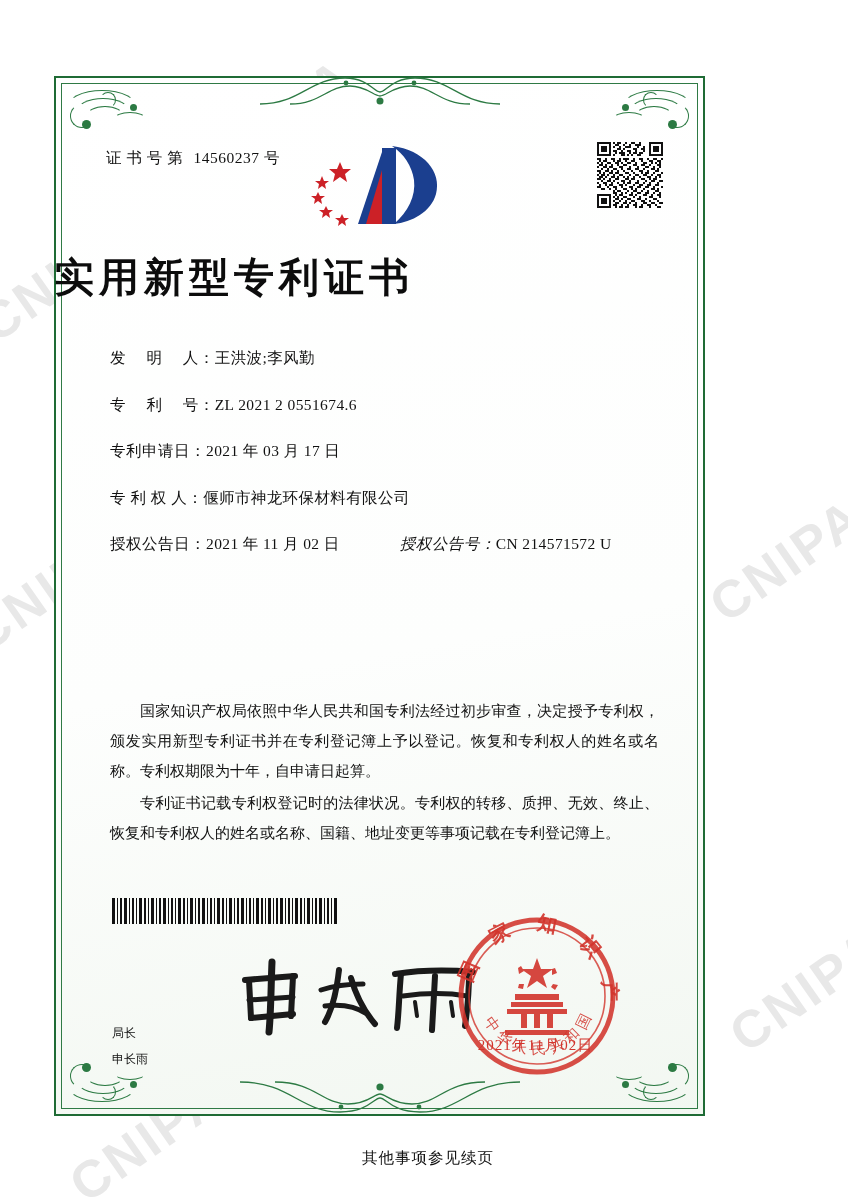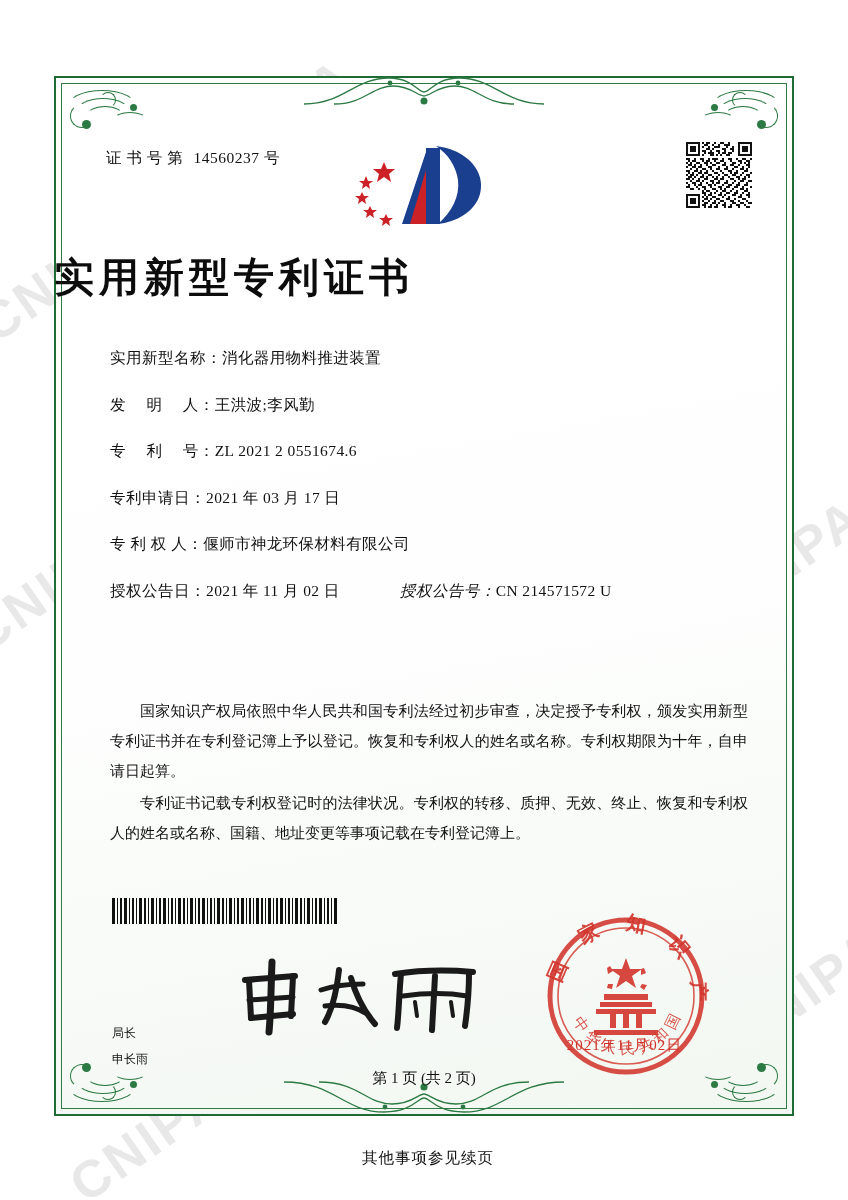--- a/index.html
+++ b/index.html
@@ -31,21 +31,21 @@
     letter-spacing: 3px;
     white-space: nowrap;
     transform-origin: center;
   }
 
   
   .certificate {
     position: absolute;
     left: 54px;
     top: 76px;
-    width: 740px;
+    width: 651px;
     height: 1040px;
     z-index: 2;
     background: linear-gradient(170deg, #ffffff 0%, #fdfefd 55%, #f2f7f1 100%);
   }
   .border-outer {
     position: absolute;
     inset: 0;
     border: 2.5px solid #1f6b35;
   }
   .border-inner {
@@ -624,24 +624,20 @@
           <polygon points="30,68 32,72 37,72 33,75 34,80 30,77 26,80 27,75 23,72 28,72"></polygon>
           <polygon points="46,76 48,80 53,80 49,83 50,88 46,85 42,88 43,83 39,80 44,80"></polygon>
         </g>
       </g>
     </svg>
 
     <div class="doc-title">实用新型专利证书</div>
 
     <div class="fields">
       <div class="field">
-        <span class="lab">实用新型名称：</span>
-        <span class="val">消化器用物料推进装置</span>
-      </div>
-      <div class="field">
         <span class="lab">发　 明　 人：</span>
         <span class="val">王洪波;李风勤</span>
       </div>
       <div class="field">
         <span class="lab">专　 利　 号：</span>
         <span class="val">ZL 2021 2 0551674.6</span>
       </div>
       <div class="field">
         <span class="lab">专利申请日：</span>
         <span class="val">2021 年 03 月 17 日</span>
@@ -780,18 +776,17 @@
         <rect x="60" y="103" width="60" height="5"></rect>
         <rect x="68" y="88" width="44" height="6"></rect>
         <rect x="74" y="108" width="6" height="14"></rect>
         <rect x="87" y="108" width="6" height="14"></rect>
         <rect x="100" y="108" width="6" height="14"></rect>
         <rect x="58" y="124" width="64" height="5"></rect>
       </g>
     </svg>
     <div class="seal-date">2021年11月02日</div>
 
-    <div class="page-no">第 1 页 (共 2 页)</div>
 
   </div>
 </div>
 
 <div class="footer-note">其他事项参见续页</div>
 
 </body></html>

